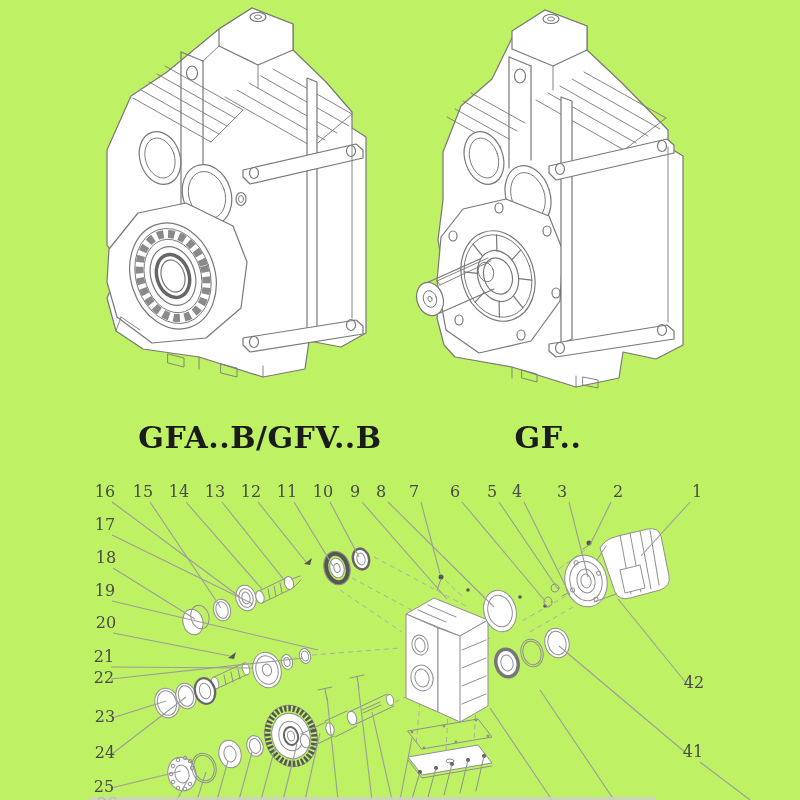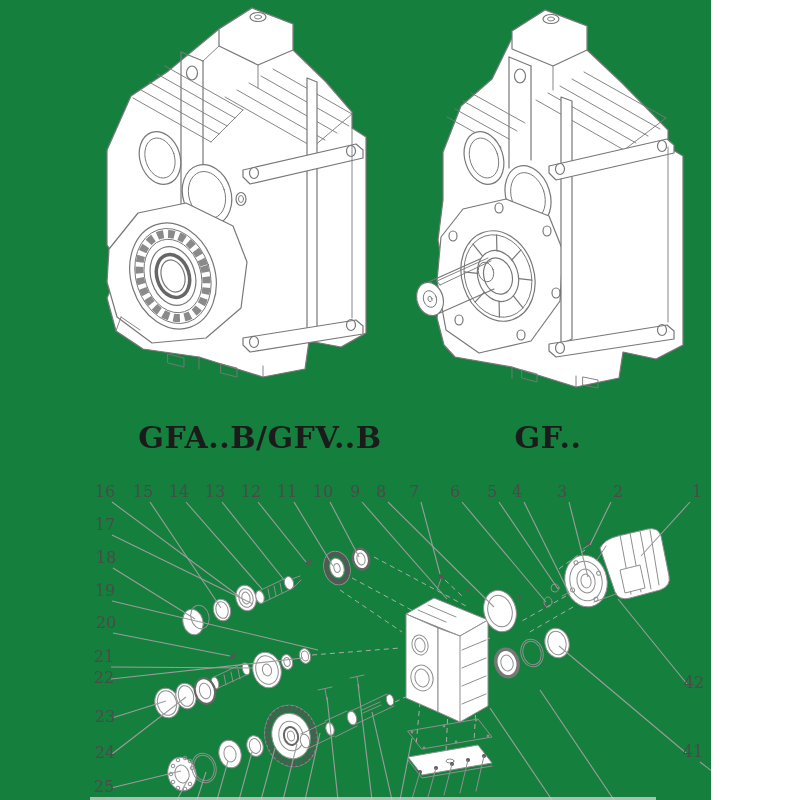--- a/index.html
+++ b/index.html
@@ -1,16 +1,16 @@
 <!DOCTYPE html>
 <html><head>
 <meta charset="utf-8">
 <style>
   html,body{margin:0;padding:0;background:#ffffff;}
-  .page{width:711px;height:800px;position:relative;background:#15803d;overflow:hidden;
+  .page{width:800px;height:800px;position:relative;background:#bef264;overflow:hidden;
         font-family:"DejaVu Serif",serif;}
   svg{display:block}
   .ln{stroke:#787878;fill:none;stroke-width:1.2;stroke-linejoin:round;stroke-linecap:round}
   .fw{fill:#ffffff;stroke:#787878;stroke-width:1.2;stroke-linejoin:round}
   .thin{stroke-width:.9}
   .xl{stroke:#8f8f8f;stroke-width:1;fill:none;stroke-linecap:round}
   .xw{fill:#ffffff;stroke:#8f8f8f;stroke-width:1;stroke-linejoin:round}
   .dkf{fill:#565656;stroke:none}
   .dash{stroke:#ababab;stroke-width:1;stroke-dasharray:5 4;fill:none}
   .leader{stroke:#9c9c9c;stroke-width:1.1;fill:none}

